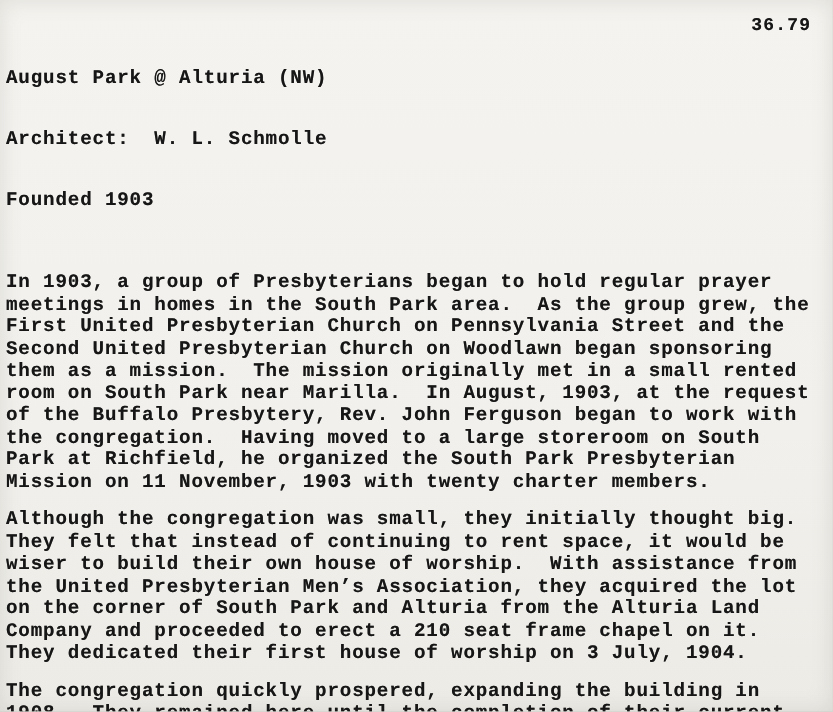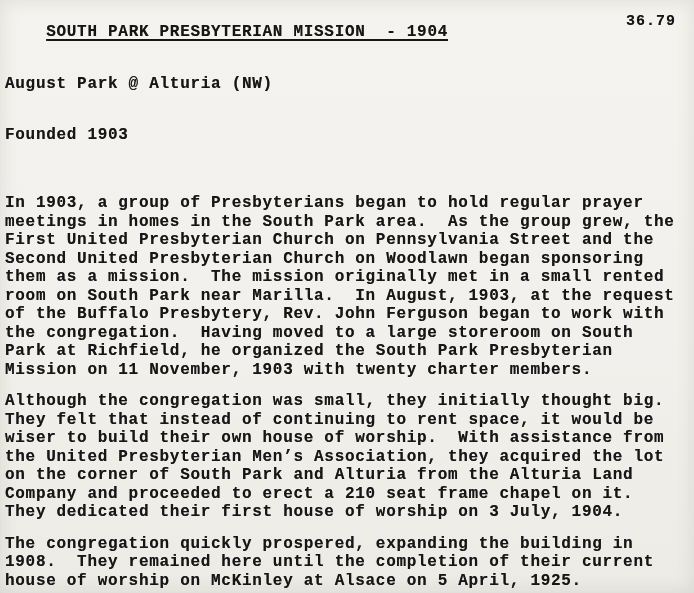--- a/index.html
+++ b/index.html
@@ -59,23 +59,23 @@
   .doc-body p:last-child {
     margin-bottom: 0;
   }
 </style>
 </head>
 <body>
 
 <div class="page">
 
   <div class="doc-header">
-    <h1 class="doc-title">SOUTH PARK PRESBYTERIAN MISSION  - 1904</h1>
     <span class="catalog-number">36.79</span>
     <div class="header-line">August Park @ Alturia (NW)</div>
+    <div class="header-line">Architect:  W. L. Schmolle</div>
     <div class="header-line">Founded 1903</div>
   </div>
 
   <div class="doc-body">
     <p>In 1903, a group of Presbyterians began to hold regular prayer
 meetings in homes in the South Park area.  As the group grew, the
 First United Presbyterian Church on Pennsylvania Street and the
 Second United Presbyterian Church on Woodlawn began sponsoring
 them as a mission.  The mission originally met in a small rented
 room on South Park near Marilla.  In August, 1903, at the request

